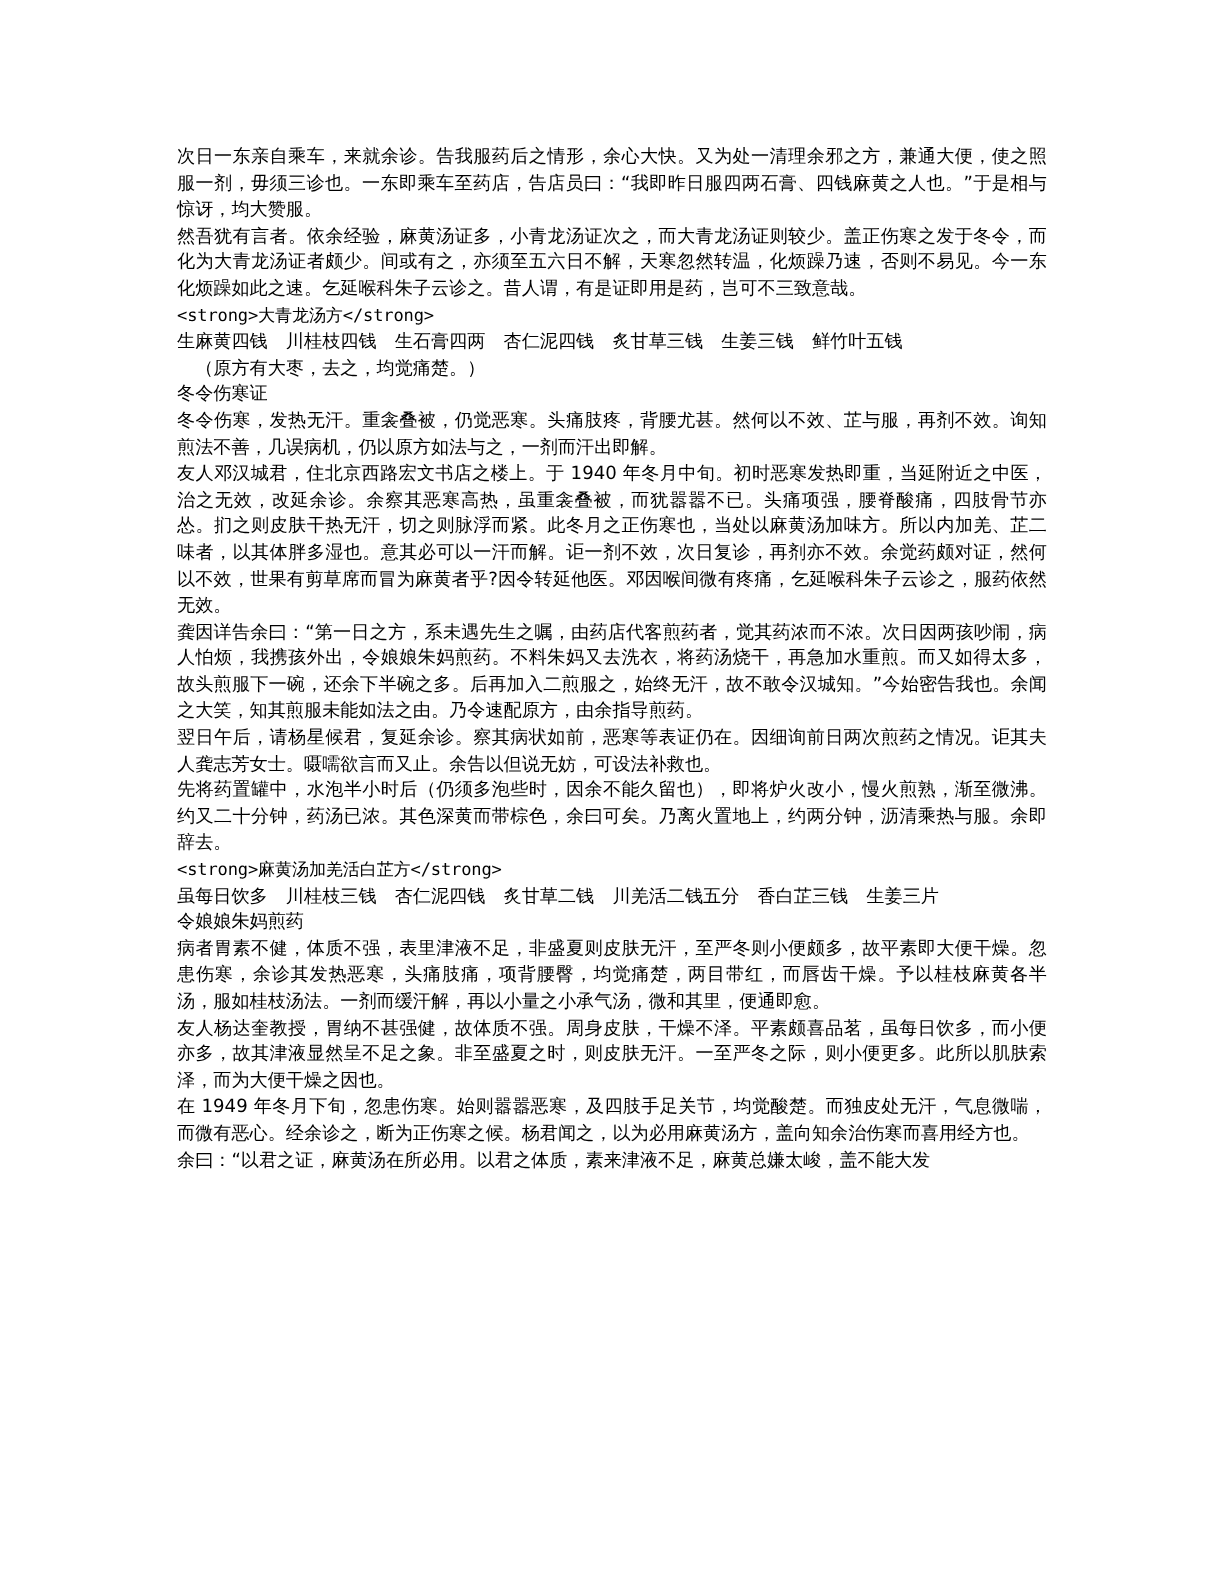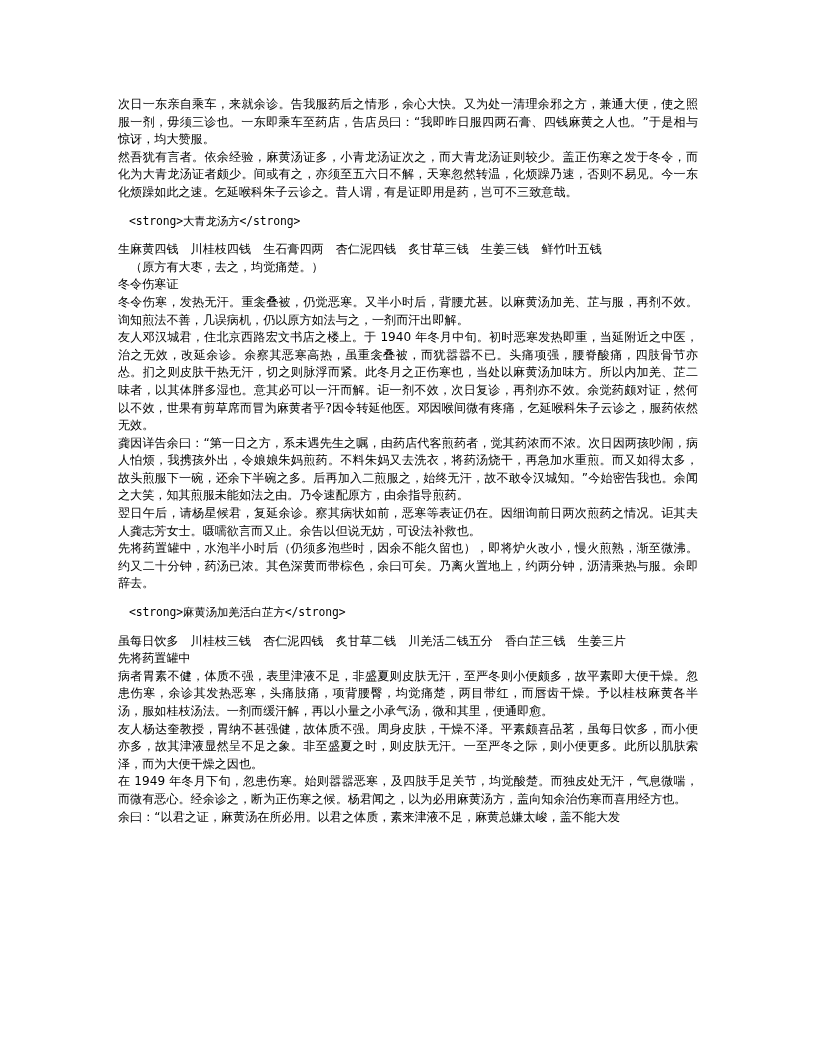--- a/index.html
+++ b/index.html
@@ -25,21 +25,21 @@
     line-height: 17.6px;
     text-align: justify;
     text-justify: inter-ideograph;
   }
   .para {
     margin: 0;
     padding: 0;
     text-indent: 0;
   }
   .tag-line {
-    margin: 11px;
+    margin: 0;
     padding: 0;
     font-family: "DejaVu Sans Mono", "Liberation Mono", monospace;
     font-size: 11.4px;
     line-height: 17.6px;
     letter-spacing: -0.1px;
   }
   .heading-line {
     margin: 0;
     padding: 0;
   }
@@ -51,26 +51,26 @@
 <body>
 
 <div id="page">
   <div class="doc">
     <p class="para">次日一东亲自乘车，来就余诊。告我服药后之情形，余心大快。又为处一清理余邪之方，兼通大便，使之照服一剂，毋须三诊也。一东即乘车至药店，告店员曰：“我即昨日服四两石膏、四钱麻黄之人也。”于是相与惊讶，均大赞服。</p>
     <p class="para">然吾犹有言者。依余经验，麻黄汤证多，小青龙汤证次之，而大青龙汤证则较少。盖正伤寒之发于冬令，而化为大青龙汤证者颇少。间或有之，亦须至五六日不解，天寒忽然转温，化烦躁乃速，否则不易见。今一东化烦躁如此之速。乞延喉科朱子云诊之。昔人谓，有是证即用是药，岂可不三致意哉。</p>
     <p class="tag-line">&lt;strong&gt;大青龙汤方&lt;/strong&gt;</p>
     <p class="para">生麻黄四钱　川桂枝四钱　生石膏四两　杏仁泥四钱　炙甘草三钱　生姜三钱　鲜竹叶五钱</p>
     <p class="para indent-1">（原方有大枣，去之，均觉痛楚。）</p>
     <p class="heading-line">冬令伤寒证</p>
-    <p class="para">冬令伤寒，发热无汗。重衾叠被，仍觉恶寒。又半小时后，背腰尤甚。以麻黄汤加羌、芷与服，再剂不效。询知煎法不善，几误病机，仍以原方如法与之，一剂而汗出即解。</p>
+    <p class="para">冬令伤寒，发热无汗。重衾叠被，仍觉恶寒。头痛肢疼，背腰尤甚。然何以不效、芷与服，再剂不效。询知煎法不善，几误病机，仍以原方如法与之，一剂而汗出即解。</p>
     <p class="para">友人邓汉城君，住北京西路宏文书店之楼上。于 1940 年冬月中旬。初时恶寒发热即重，当延附近之中医，治之无效，改延余诊。余察其恶寒高热，虽重衾叠被，而犹嚣嚣不已。头痛项强，腰脊酸痛，四肢骨节亦怂。扪之则皮肤干热无汗，切之则脉浮而紧。此冬月之正伤寒也，当处以麻黄汤加味方。所以内加羌、芷二味者，以其体胖多湿也。意其必可以一汗而解。讵一剂不效，次日复诊，再剂亦不效。余觉药颇对证，然何以不效，世果有剪草席而冒为麻黄者乎?因令转延他医。邓因喉间微有疼痛，乞延喉科朱子云诊之，服药依然无效。</p>
     <p class="para">龚因详告余曰：“第一日之方，系未遇先生之嘱，由药店代客煎药者，觉其药浓而不浓。次日因两孩吵闹，病人怕烦，我携孩外出，令娘娘朱妈煎药。不料朱妈又去洗衣，将药汤烧干，再急加水重煎。而又如得太多，故头煎服下一碗，还余下半碗之多。后再加入二煎服之，始终无汗，故不敢令汉城知。”今始密告我也。余闻之大笑，知其煎服未能如法之由。乃令速配原方，由余指导煎药。</p>
     <p class="para">翌日午后，请杨星候君，复延余诊。察其病状如前，恶寒等表证仍在。因细询前日两次煎药之情况。讵其夫人龚志芳女士。嗫嚅欲言而又止。余告以但说无妨，可设法补救也。</p>
     <p class="para">先将药置罐中，水泡半小时后（仍须多泡些时，因余不能久留也），即将炉火改小，慢火煎熟，渐至微沸。约又二十分钟，药汤已浓。其色深黄而带棕色，余曰可矣。乃离火置地上，约两分钟，沥清乘热与服。余即辞去。</p>
     <p class="tag-line">&lt;strong&gt;麻黄汤加羌活白芷方&lt;/strong&gt;</p>
     <p class="para">虽每日饮多　川桂枝三钱　杏仁泥四钱　炙甘草二钱　川羌活二钱五分　香白芷三钱　生姜三片</p>
-    <p class="heading-line">先将药置罐中</p>
+    <p class="heading-line">令娘娘朱妈煎药</p>
     <p class="para">病者胃素不健，体质不强，表里津液不足，非盛夏则皮肤无汗，至严冬则小便颇多，故平素即大便干燥。忽患伤寒，余诊其发热恶寒，头痛肢痛，项背腰臀，均觉痛楚，两目带红，而唇齿干燥。予以桂枝麻黄各半汤，服如桂枝汤法。一剂而缓汗解，再以小量之小承气汤，微和其里，便通即愈。</p>
     <p class="para">友人杨达奎教授，胃纳不甚强健，故体质不强。周身皮肤，干燥不泽。平素颇喜品茗，虽每日饮多，而小便亦多，故其津液显然呈不足之象。非至盛夏之时，则皮肤无汗。一至严冬之际，则小便更多。此所以肌肤索泽，而为大便干燥之因也。</p>
     <p class="para">在 1949 年冬月下旬，忽患伤寒。始则嚣嚣恶寒，及四肢手足关节，均觉酸楚。而独皮处无汗，气息微喘，而微有恶心。经余诊之，断为正伤寒之候。杨君闻之，以为必用麻黄汤方，盖向知余治伤寒而喜用经方也。</p>
     <p class="para">余曰：“以君之证，麻黄汤在所必用。以君之体质，素来津液不足，麻黄总嫌太峻，盖不能大发</p>
   </div>
 </div>
 
 </body></html>

